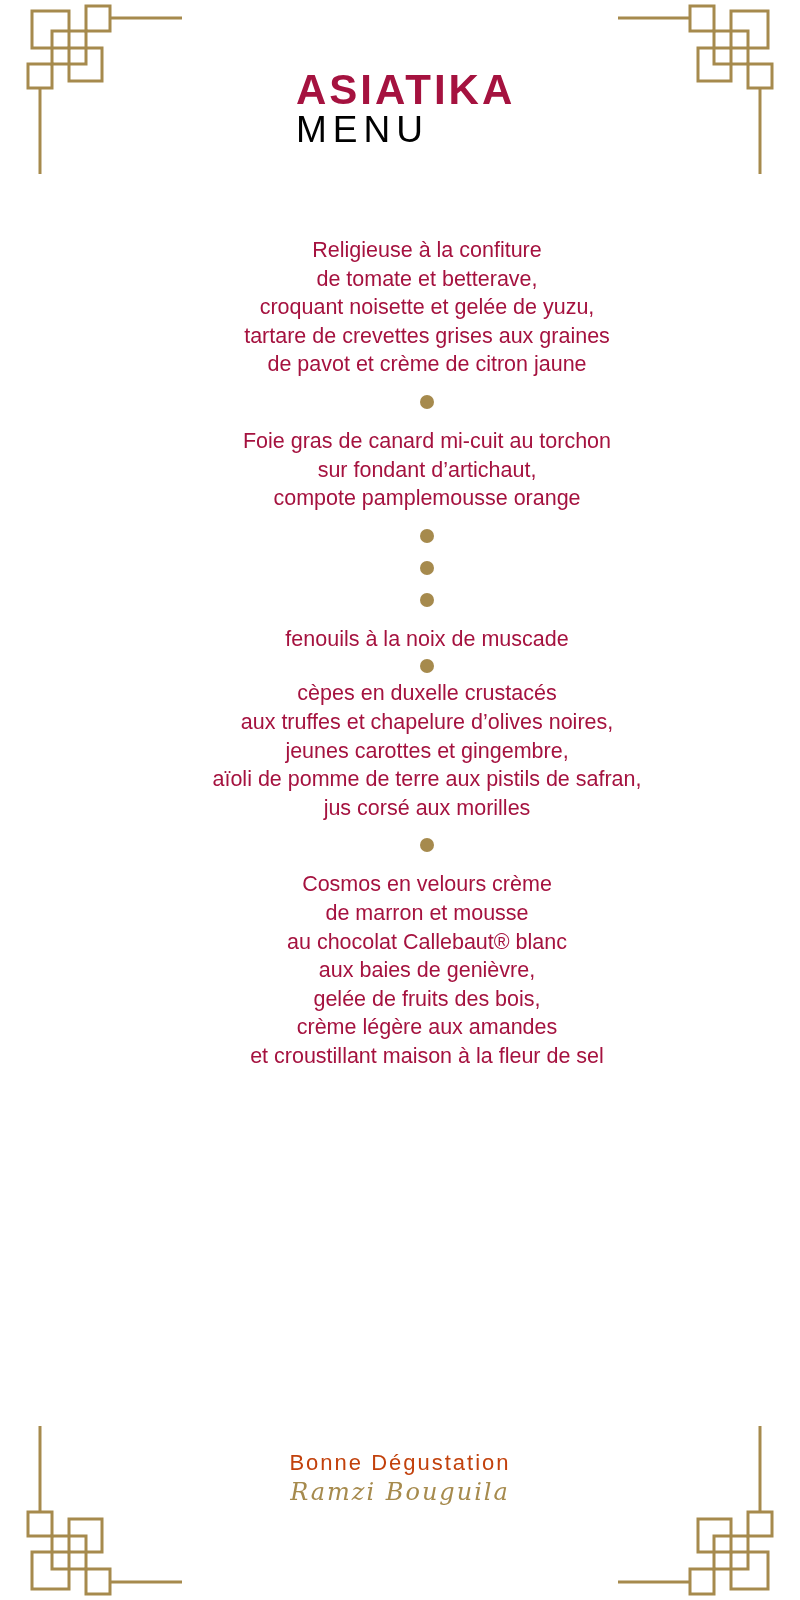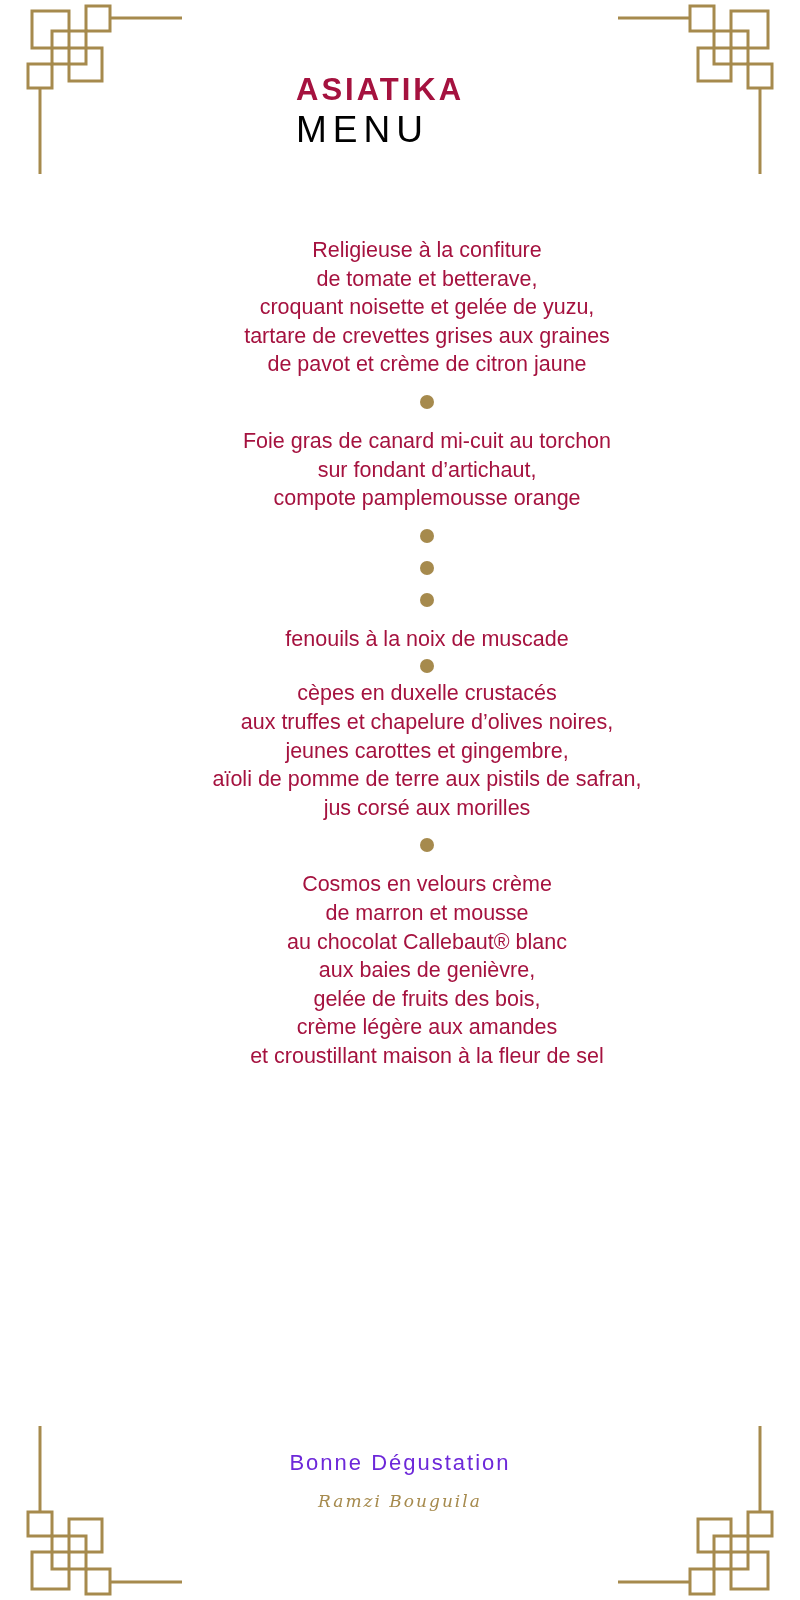--- a/index.html
+++ b/index.html
@@ -4,29 +4,29 @@
 <style>
   html,body{margin:0;padding:0;background:#fff;}
   body{width:800px;height:1600px;position:relative;overflow:hidden;font-family:"Liberation Sans","DejaVu Sans",sans-serif;}
   .corner{position:absolute;width:200px;height:180px;}
   .corner svg{width:200px;height:180px;display:block;}
   .c-tl{left:0;top:0;}
   .c-tr{left:600px;top:0;}
   .c-bl{left:0;top:1420px;}
   .c-br{left:600px;top:1420px;}
   .title{position:absolute;left:296px;top:70px;}
-  .brand{color:#a5123f;font-size:31px;font-weight:bold;letter-spacing:3px;line-height:40px;}
+  .brand{color:#a5123f;font-size:42px;font-weight:bold;letter-spacing:3px;line-height:40px;}
   .subtitle{color:#000000;font-size:37px;letter-spacing:6px;line-height:40px;}
   .menu{position:absolute;left:0;width:800px;top:236px;text-align:center;padding-left:27px;}
   .dish{color:#a5123f;font-size:21.5px;line-height:28.6px;}
   .dish div{white-space:nowrap;}
   .dot{width:14px;height:14px;border-radius:50%;background:#a68a4d;margin:0 auto;}
   .footer{position:absolute;left:0;width:800px;top:1450px;text-align:center;}
-  .bonne{color:#6d28d9;font-size:22px;letter-spacing:2px;}
-  .sig{color:#a68a4d;font-family:"DejaVu Serif",serif;font-style:italic;font-size:17px;margin-top:15px;letter-spacing:2px;}
+  .bonne{color:#c2410c;font-size:22px;letter-spacing:2px;}
+  .sig{color:#a68a4d;font-family:"DejaVu Serif",serif;font-style:italic;font-size:24px;margin-top:2px;letter-spacing:2px;}
 </style>
 </head>
 <body>
 
 <div class="corner c-tl">
   <svg viewBox="0 0 200 180" fill="none" stroke="#a68a4d" stroke-width="3">
     <rect x="32" y="11" width="37" height="37"></rect>
     <rect x="86" y="6" width="24" height="25"></rect>
     <rect x="52" y="31" width="34" height="33"></rect>
     <rect x="69" y="48" width="33" height="33"></rect>

